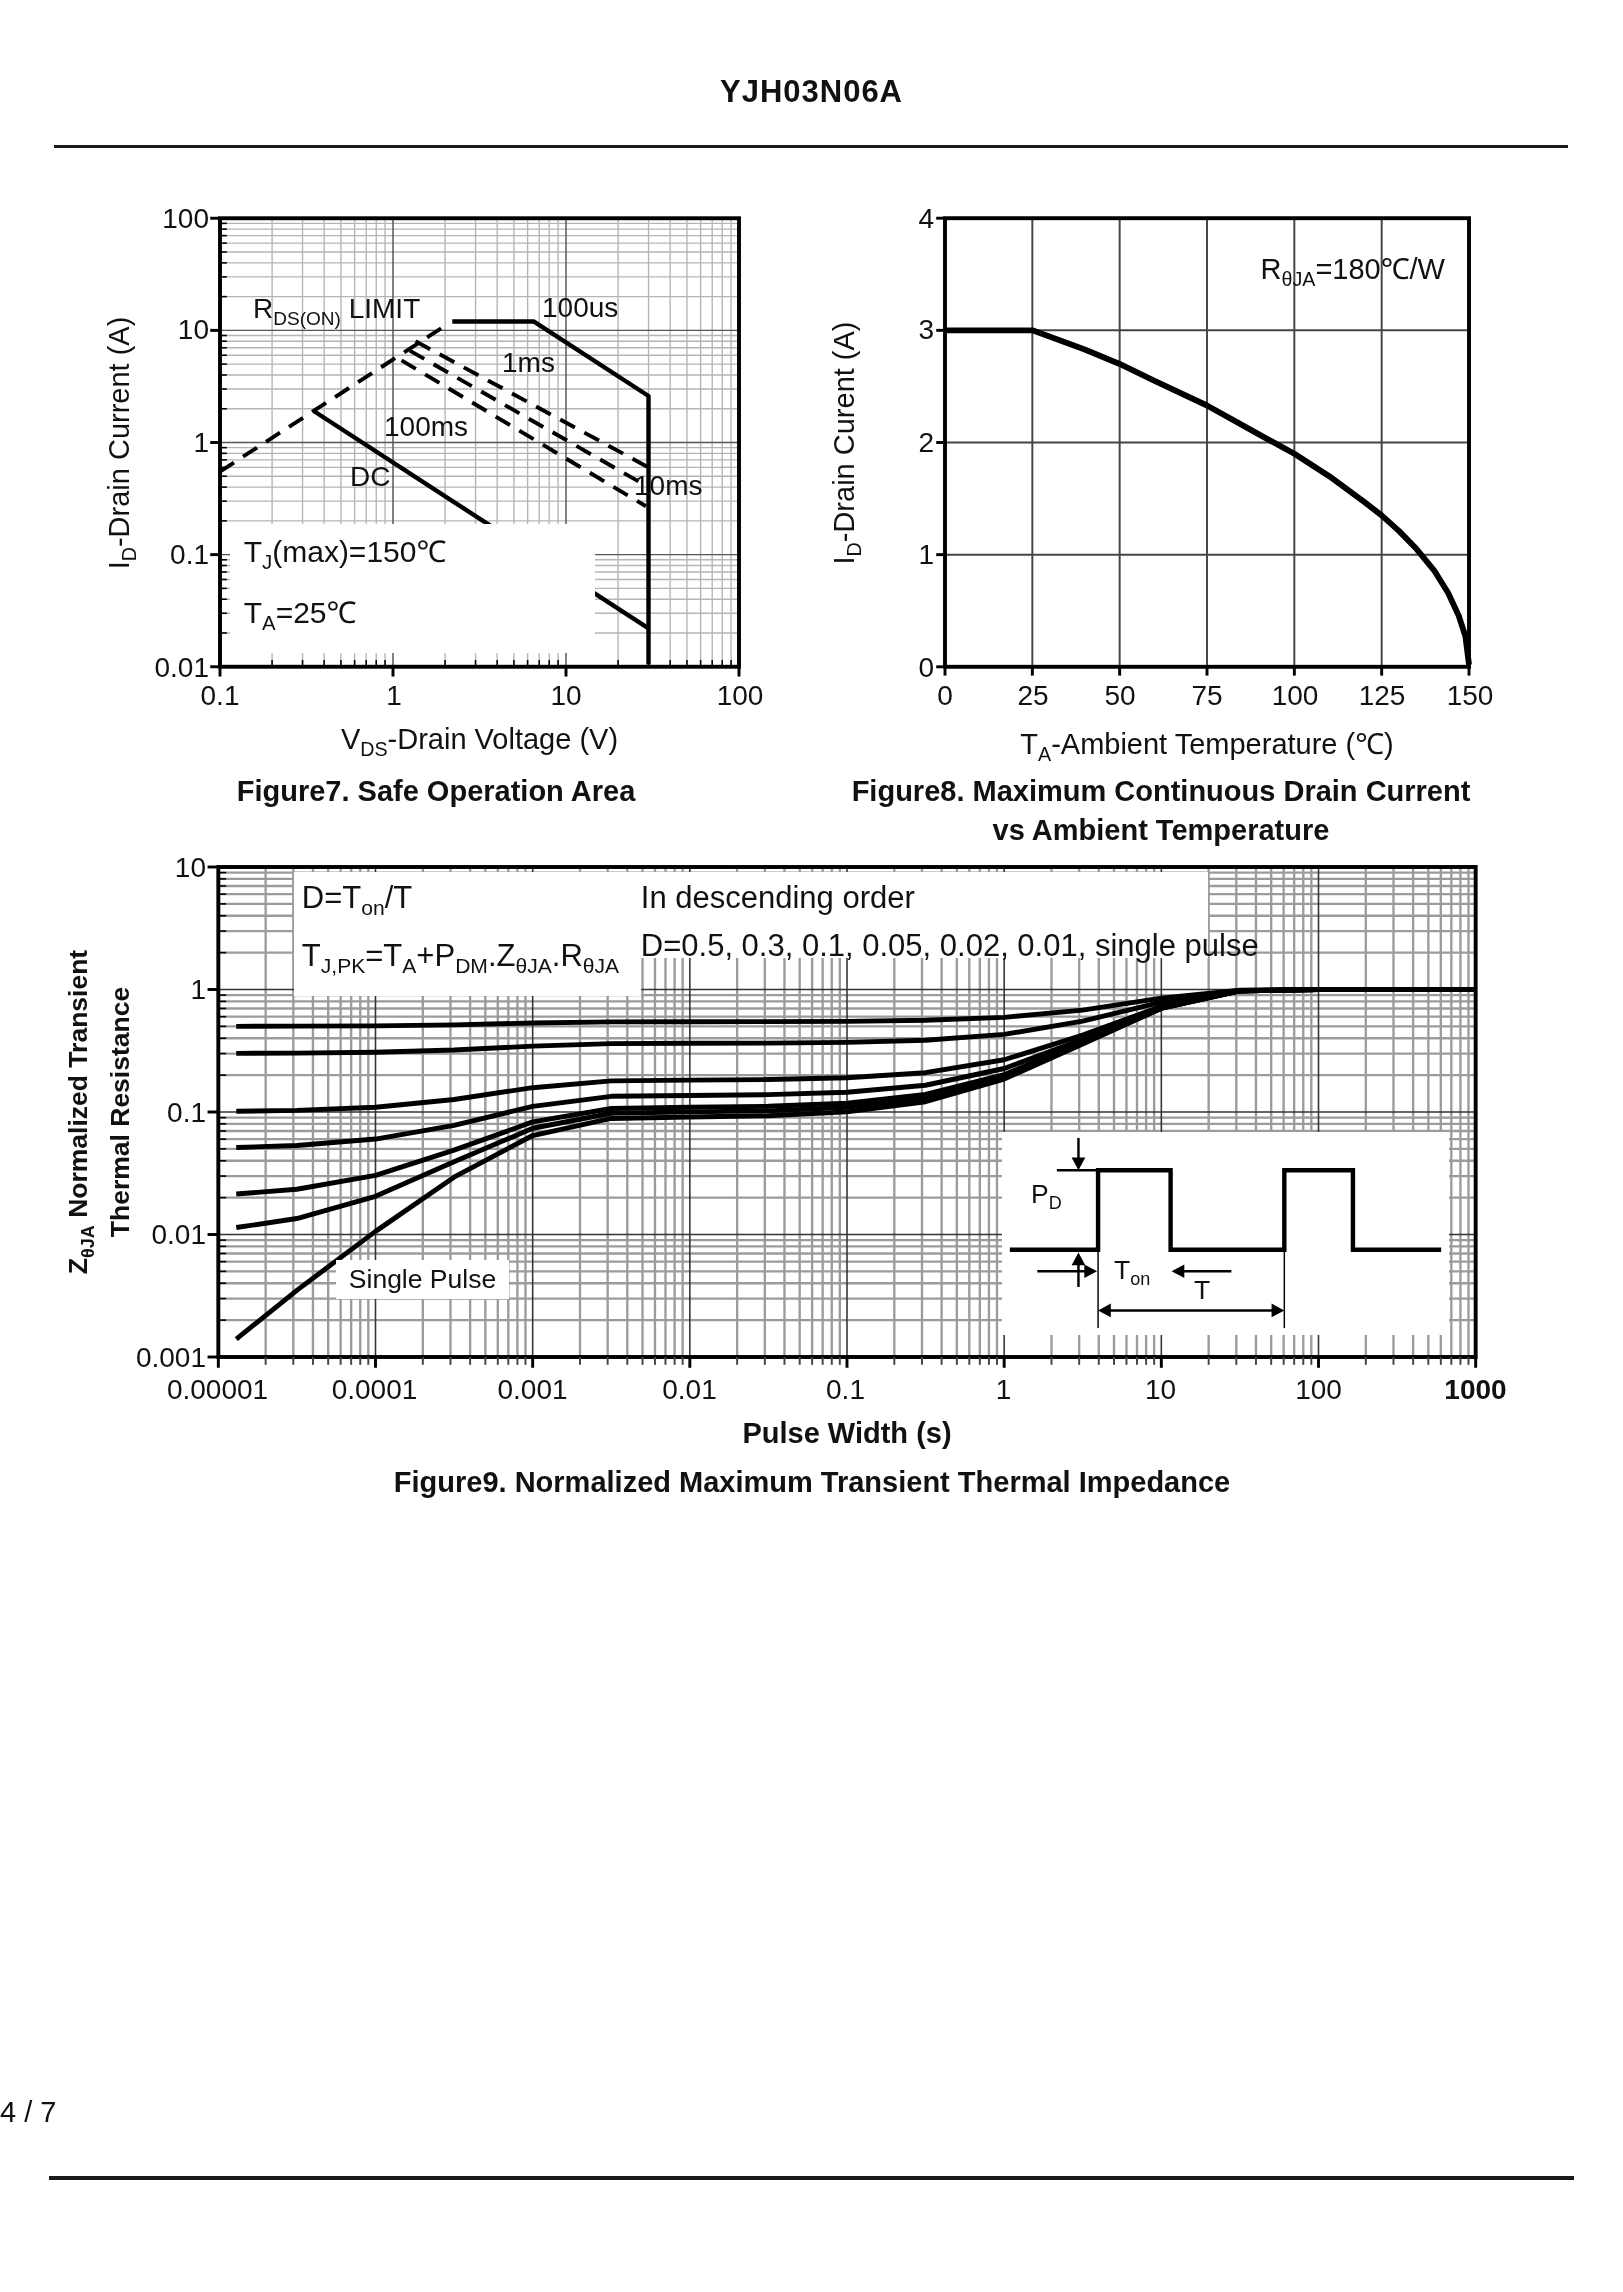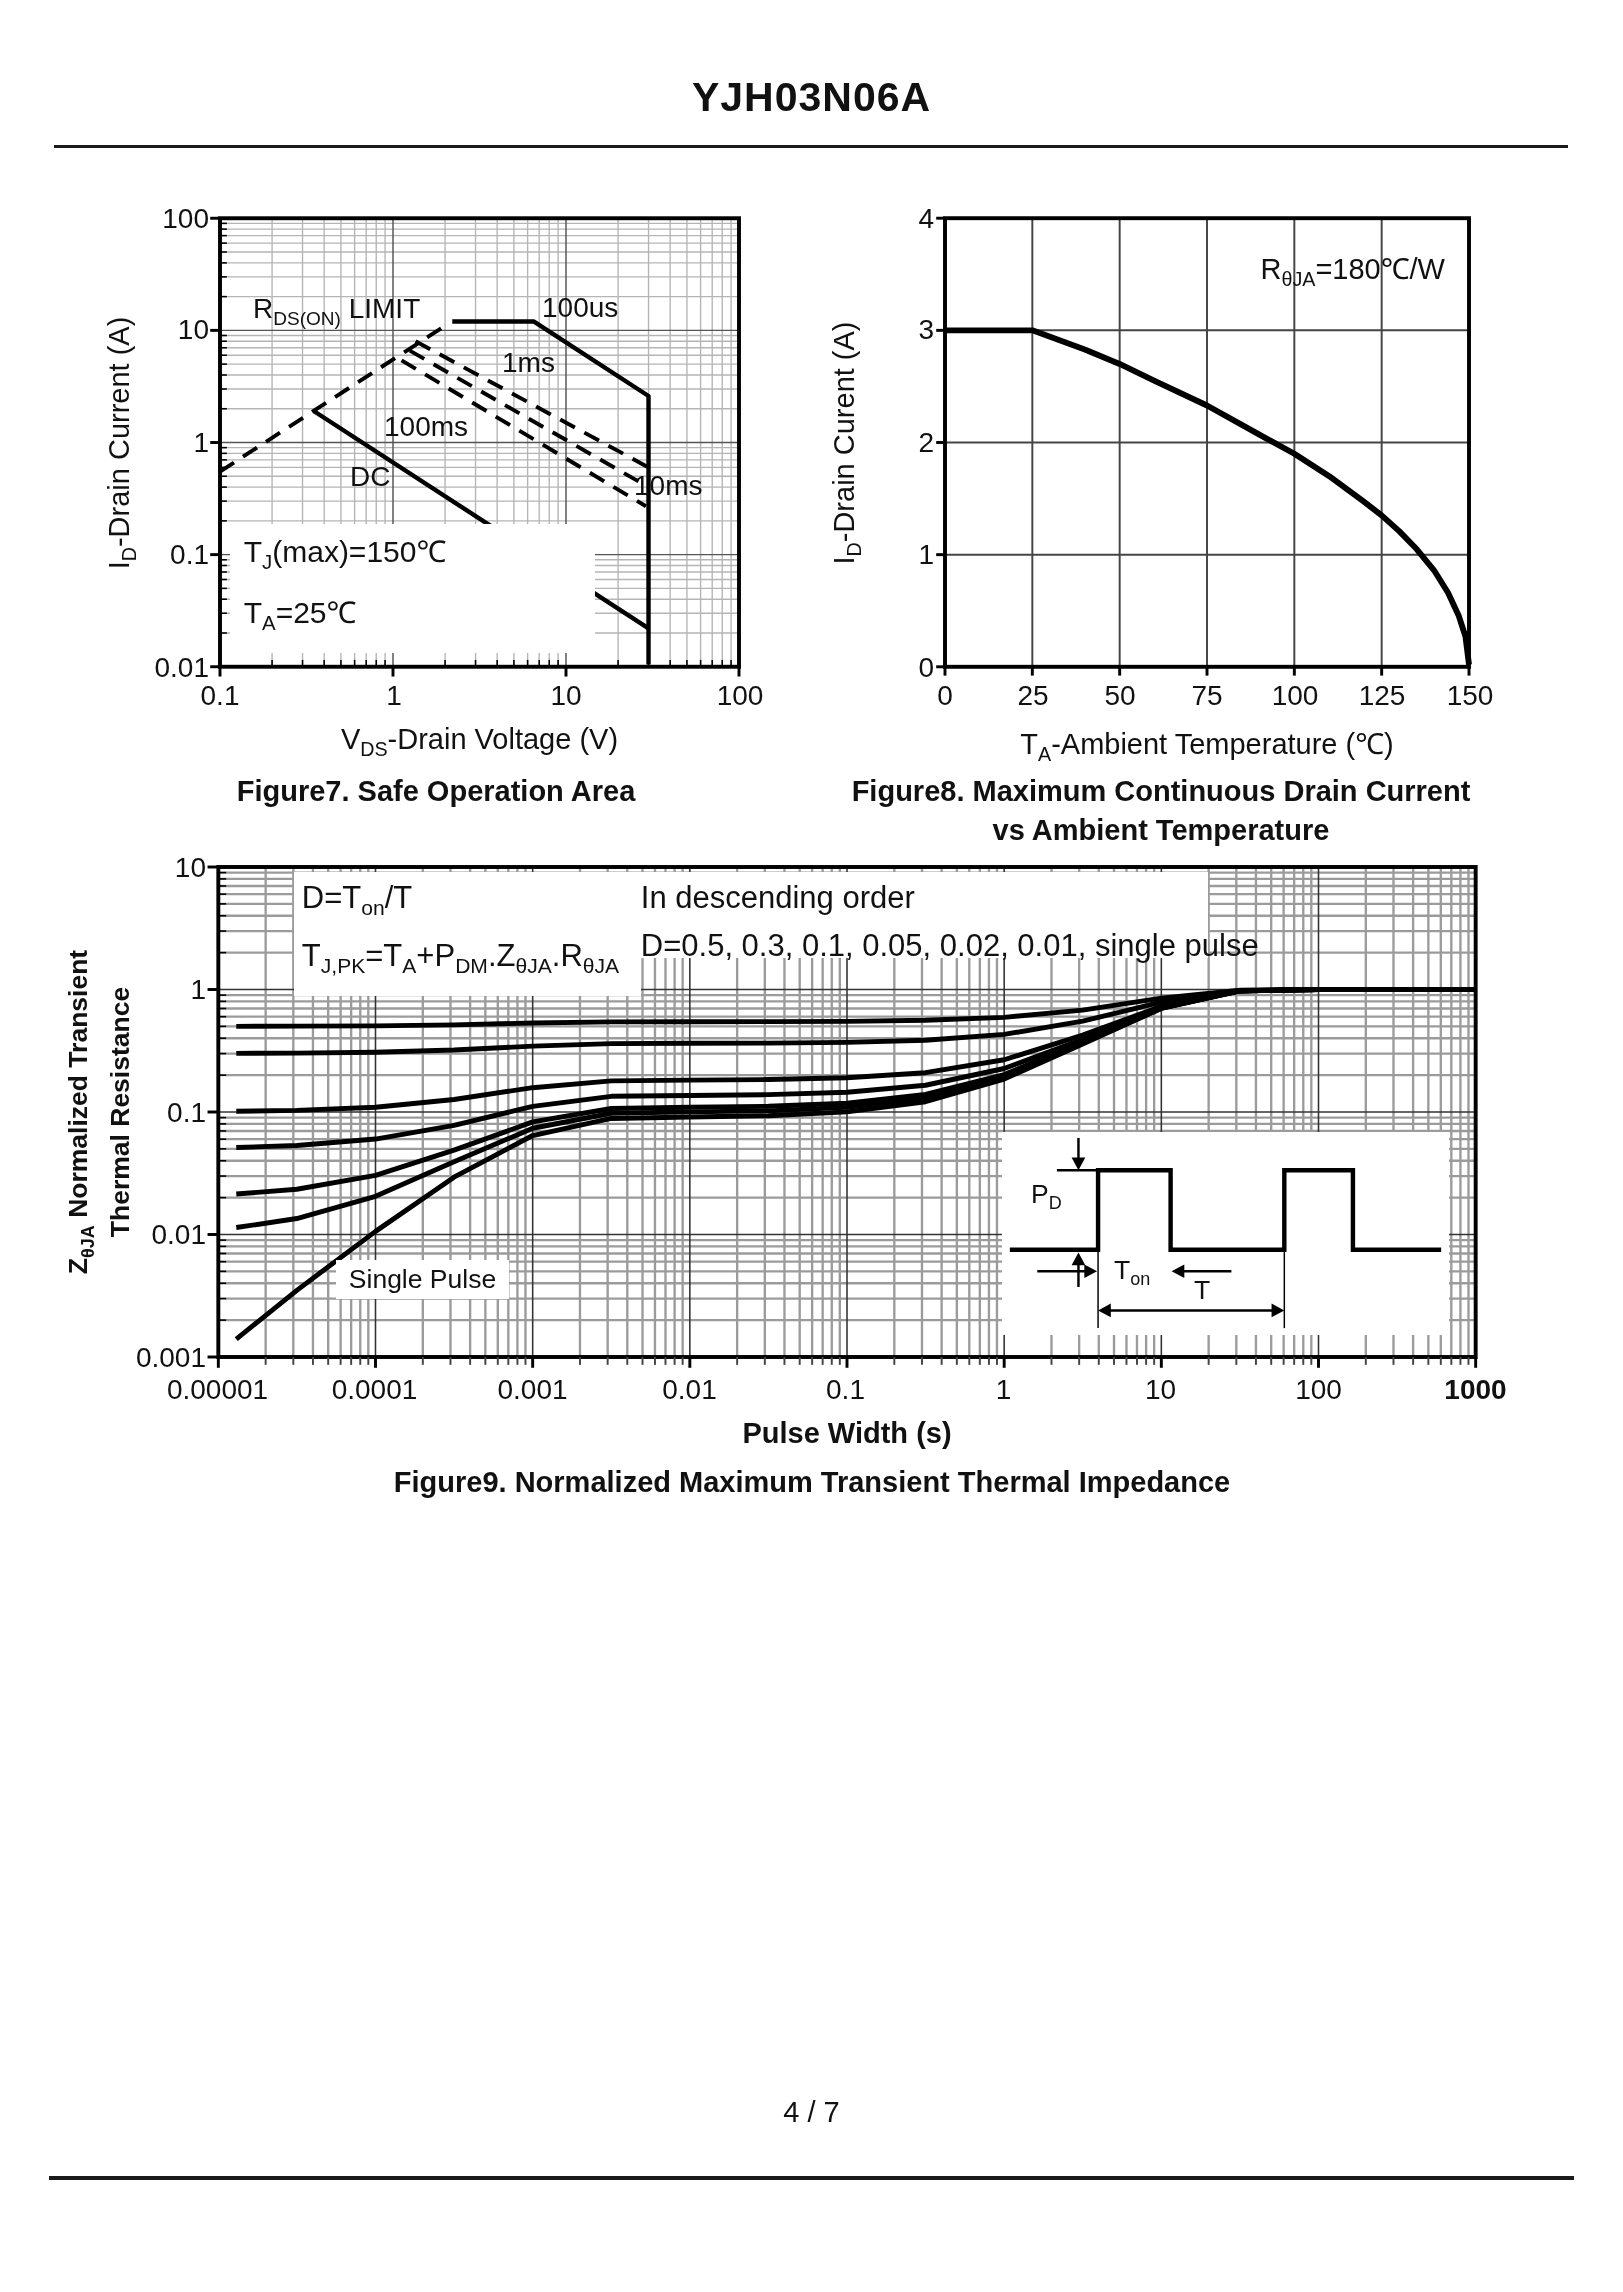--- a/index.html
+++ b/index.html
@@ -1,19 +1,19 @@
 <!DOCTYPE html>
 <html><head>
 <meta charset="utf-8">
 <style>
   html,body{margin:0;padding:0;background:#e8e8e8;}
   .page{position:relative;width:1623px;height:2293px;background:#ffffff;
         font-family:"Liberation Sans", sans-serif;color:#111;overflow:hidden;}
   .abs{position:absolute;}
-  .title{left:0;right:0;top:74px;text-align:center;font-size:41px;font-weight:bold;letter-spacing:1px;}
+  .title{left:0;right:0;top:74px;text-align:center;font-size:31px;font-weight:bold;letter-spacing:1px;}
   .rule{background:#1a1a1a;}
   .tick{position:absolute;font-size:28px;color:#111;line-height:33px;}
   .xtick{text-align:center;}
   .ytick{text-align:right;}
   .axis-label{position:absolute;font-size:29px;text-align:center;}
   .caption{position:absolute;font-size:29px;font-weight:bold;text-align:center;}
   .ann{position:absolute;font-size:28px;white-space:nowrap;}
   .whitebox{position:absolute;background:#ffffff;}
   .rot{transform:translate(-50%,-50%) rotate(-90deg);white-space:nowrap;}
   sub{font-size:68%;}
@@ -522,17 +522,17 @@
         <line x1="106" y1="182" x2="280" y2="182" stroke="#000" stroke-width="2.5"></line>
         <polygon points="98,182 111,175 111,189" fill="#000"></polygon>
         <polygon points="288,182 275,175 275,189" fill="#000"></polygon>
       </svg>
       <div class="ann" style="left:29px;top:47px;font-size:26.5px;">P<sub>D</sub></div>
       <div class="ann" style="left:112px;top:123px;font-size:26.5px;">T<sub>on</sub></div>
       <div class="ann" style="left:192px;top:143px;font-size:26.5px;">T</div>
     </div>
   </div>
 
-  <div class="abs" style="left:0;right:0;top:2096px;text-align:center;font-size:29px;">4 / 7</div>
+  <div class="abs" style="left:0;right:0;top:2096px;text-align:left;font-size:29px;">4 / 7</div>
   <div class="abs rule" style="left:49px;top:2176px;width:1525px;height:3.9px;"></div>
 
 </div>
 
 
 </body></html>

